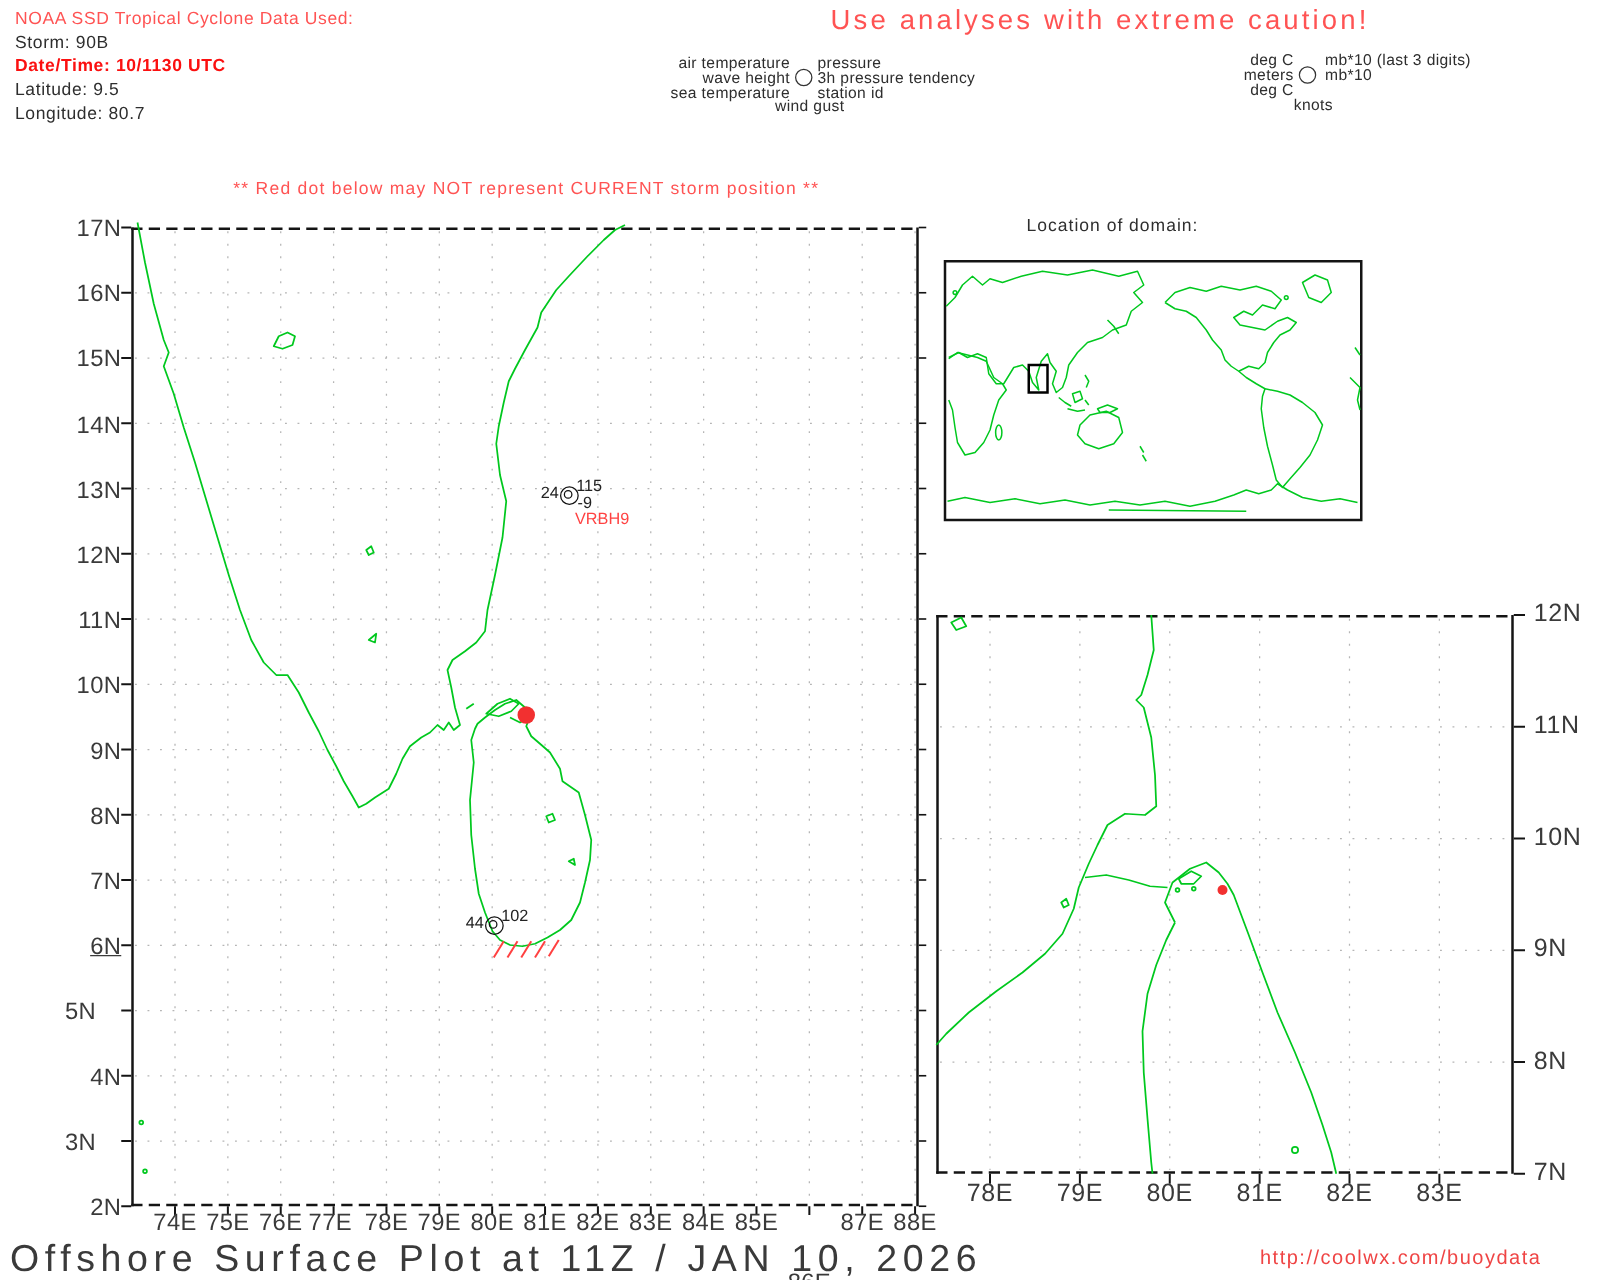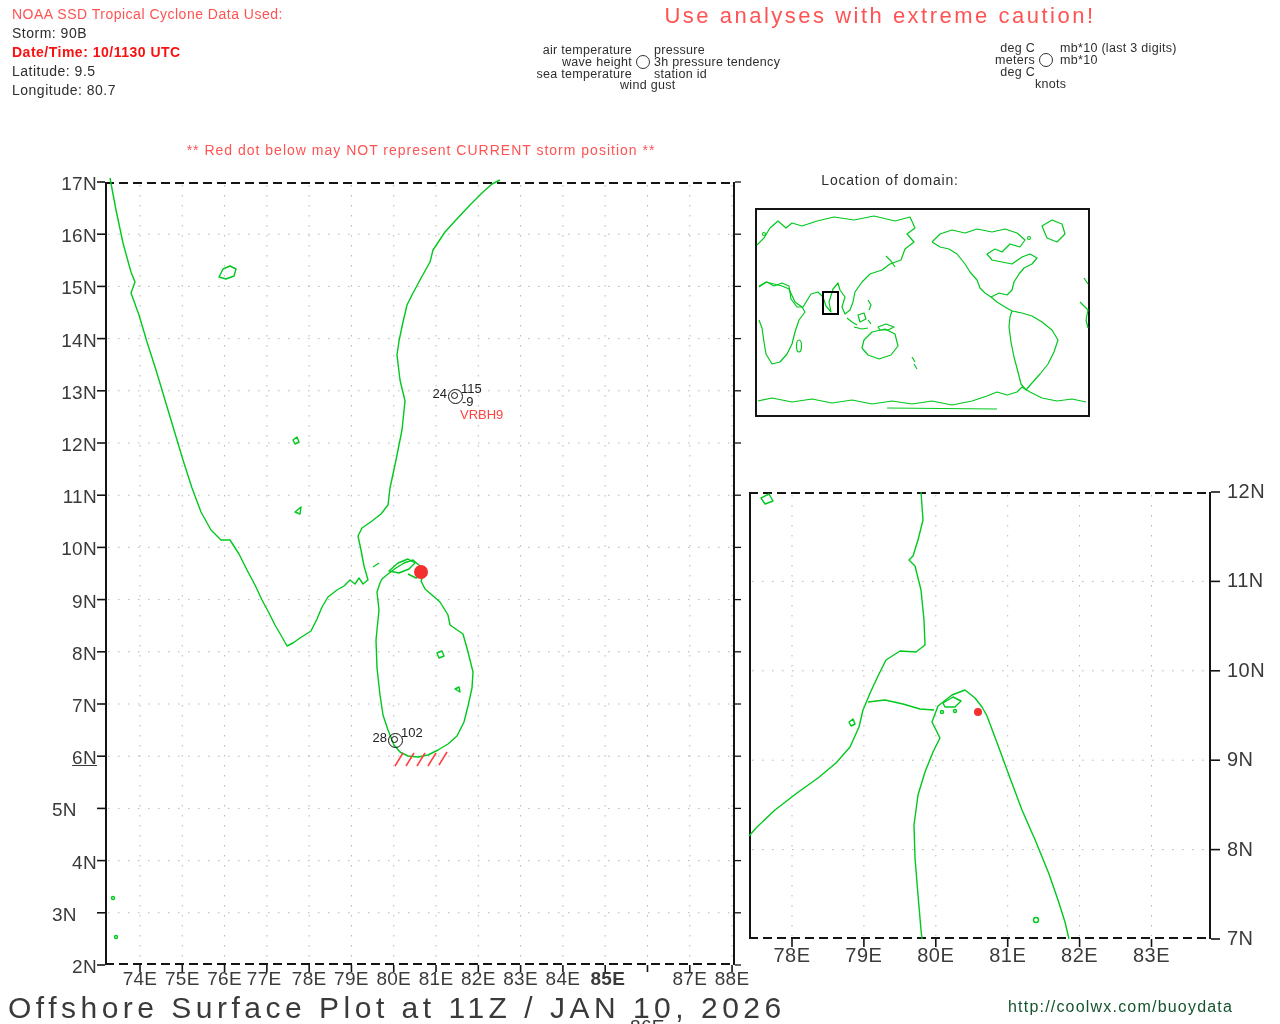--- a/index.html
+++ b/index.html
@@ -19,21 +19,21 @@
   .tick-label-lg{font-size:20px;color:#3a3a3a;white-space:nowrap;letter-spacing:.5px;}
   .loc-title{left:790px;top:172px;width:200px;text-align:center;font-size:14px;letter-spacing:.8px;color:#2e2e2e;}
   .world-box{left:755px;top:208px;width:331px;height:205px;border:2px solid #141414;box-sizing:content-box;}
   .domain-box{left:822px;top:291px;width:13px;height:20px;border:2.5px solid #000;}
   .storm-dot{border-radius:50%;background:#f23030;}
   .station{position:absolute;width:0;height:0;}
   .station span{position:absolute;font-size:13px;color:#222;white-space:nowrap;}
   .st-circle{position:absolute;left:-6.5px;top:-6.5px;width:13px;height:13px;border:1.4px solid #111;border-radius:50%;}
   .st-circle-inner{position:absolute;left:2.5px;top:2.5px;width:5px;height:5px;border:1.4px solid #111;border-radius:50%;}
   .footer-title{left:8px;top:991px;font-size:30px;letter-spacing:4.5px;color:#3a3a3a;white-space:nowrap;}
-  .footer-url{left:1008px;top:998px;font-size:16px;letter-spacing:1.2px;color:#14532d;white-space:nowrap;text-align:right;}
+  .footer-url{left:1008px;top:998px;font-size:16px;letter-spacing:1.2px;color:#ef4444;white-space:nowrap;text-align:right;}
   svg{overflow:visible;display:block;}
 </style>
 </head>
 <body>
 
 <div class="abs hdr-line salmon" style="top:6px">NOAA SSD Tropical Cyclone Data Used:</div>
 <div class="abs hdr-line" style="top:25px">Storm: 90B</div>
 <div class="abs hdr-line redbold" style="top:44px">Date/Time: 10/1130 UTC</div>
 <div class="abs hdr-line" style="top:63px">Latitude: 9.5</div>
 <div class="abs hdr-line" style="top:82px">Longitude: 80.7</div>
@@ -248,21 +248,21 @@
 <div class="abs tick-label" style="left: 162.29px; top: 968px; width: 40px; text-align: center;">75E</div>
 <div class="abs tick-label" style="left: 204.58px; top: 968px; width: 40px; text-align: center;">76E</div>
 <div class="abs tick-label" style="left: 246.87px; top: 968px; width: 40px; ">77E</div>
 <div class="abs tick-label" style="left: 289.16px; top: 968px; width: 40px; text-align: center;">78E</div>
 <div class="abs tick-label" style="left: 331.45px; top: 968px; width: 40px; text-align: center;">79E</div>
 <div class="abs tick-label" style="left: 373.74px; top: 968px; width: 40px; text-align: center;">80E</div>
 <div class="abs tick-label" style="left: 416.03px; top: 968px; width: 40px; text-align: center;">81E</div>
 <div class="abs tick-label" style="left: 458.32px; top: 968px; width: 40px; text-align: center;">82E</div>
 <div class="abs tick-label" style="left: 500.61px; top: 968px; width: 40px; text-align: center;">83E</div>
 <div class="abs tick-label" style="left: 542.9px; top: 968px; width: 40px; text-align: center;">84E</div>
-<div class="abs tick-label" style="left: 585.19px; top: 968px; width: 40px; text-align: right; font-weight: bold;">85E</div>
+<div class="abs tick-label" style="left: 585.19px; top: 968px; width: 40px; text-align: center;">85E</div>
 <div class="abs tick-label" style="left: 627.48px; top: 968px; width: 40px; text-align: center; margin-top: 48px;">86E</div>
 <div class="abs tick-label" style="left: 669.77px; top: 968px; width: 40px; text-align: center;">87E</div>
 <div class="abs tick-label" style="left: 712.06px; top: 968px; width: 40px; text-align: center;">88E</div>
 <div class="abs tick-label" style="left: 52px; top: 173px; width: 45px; text-align: right;">17N</div>
 <div class="abs tick-label" style="left: 52px; top: 225.2px; width: 45px; text-align: right;">16N</div>
 <div class="abs tick-label" style="left: 52px; top: 277.4px; width: 45px; text-align: right;">15N</div>
 <div class="abs tick-label" style="left: 52px; top: 329.6px; width: 45px; text-align: right;">14N</div>
 <div class="abs tick-label" style="left: 52px; top: 381.8px; width: 45px; text-align: right;">13N</div>
 <div class="abs tick-label" style="left: 52px; top: 434px; width: 45px; text-align: right;">12N</div>
 <div class="abs tick-label" style="left: 52px; top: 486.2px; width: 45px; text-align: right;">11N</div>
@@ -282,21 +282,21 @@
     </div>
     <span style="right: 7px; top: -9px;">24</span>
     <span style="left: 7px; top: -14px;">115</span>
     <span style="left: 8px; top: -1px;">-9</span>
     <span style="left: 6px; top: 12px; color: rgb(255, 66, 66);">VRBH9</span>
   </div>
 <div class="station" style="left: 394px; top: 739px;">
     <div class="st-circle">
       <div class="st-circle-inner"></div>
     </div>
-    <span style="right: 7px; top: -9px;">28</span>
+    <span style="right: 7px; top: -9px;">44</span>
     <span style="left: 7px; top: -14px;">102</span>
   </div>
 <div class="abs tick-label-lg" style="left: 766px; top: 944px; width: 52px; text-align: center;">78E</div>
 <div class="abs tick-label-lg" style="left: 837.9px; top: 944px; width: 52px; text-align: center;">79E</div>
 <div class="abs tick-label-lg" style="left: 909.8px; top: 944px; width: 52px; text-align: center;">80E</div>
 <div class="abs tick-label-lg" style="left: 981.7px; top: 944px; width: 52px; text-align: center;">81E</div>
 <div class="abs tick-label-lg" style="left: 1053.6px; top: 944px; width: 52px; text-align: center;">82E</div>
 <div class="abs tick-label-lg" style="left: 1125.5px; top: 944px; width: 52px; text-align: center;">83E</div>
 <div class="abs tick-label-lg" style="left: 1227px; top: 480px; width: 50px; text-align: left;">12N</div>
 <div class="abs tick-label-lg" style="left: 1227px; top: 569.4px; width: 50px; text-align: left;">11N</div>

